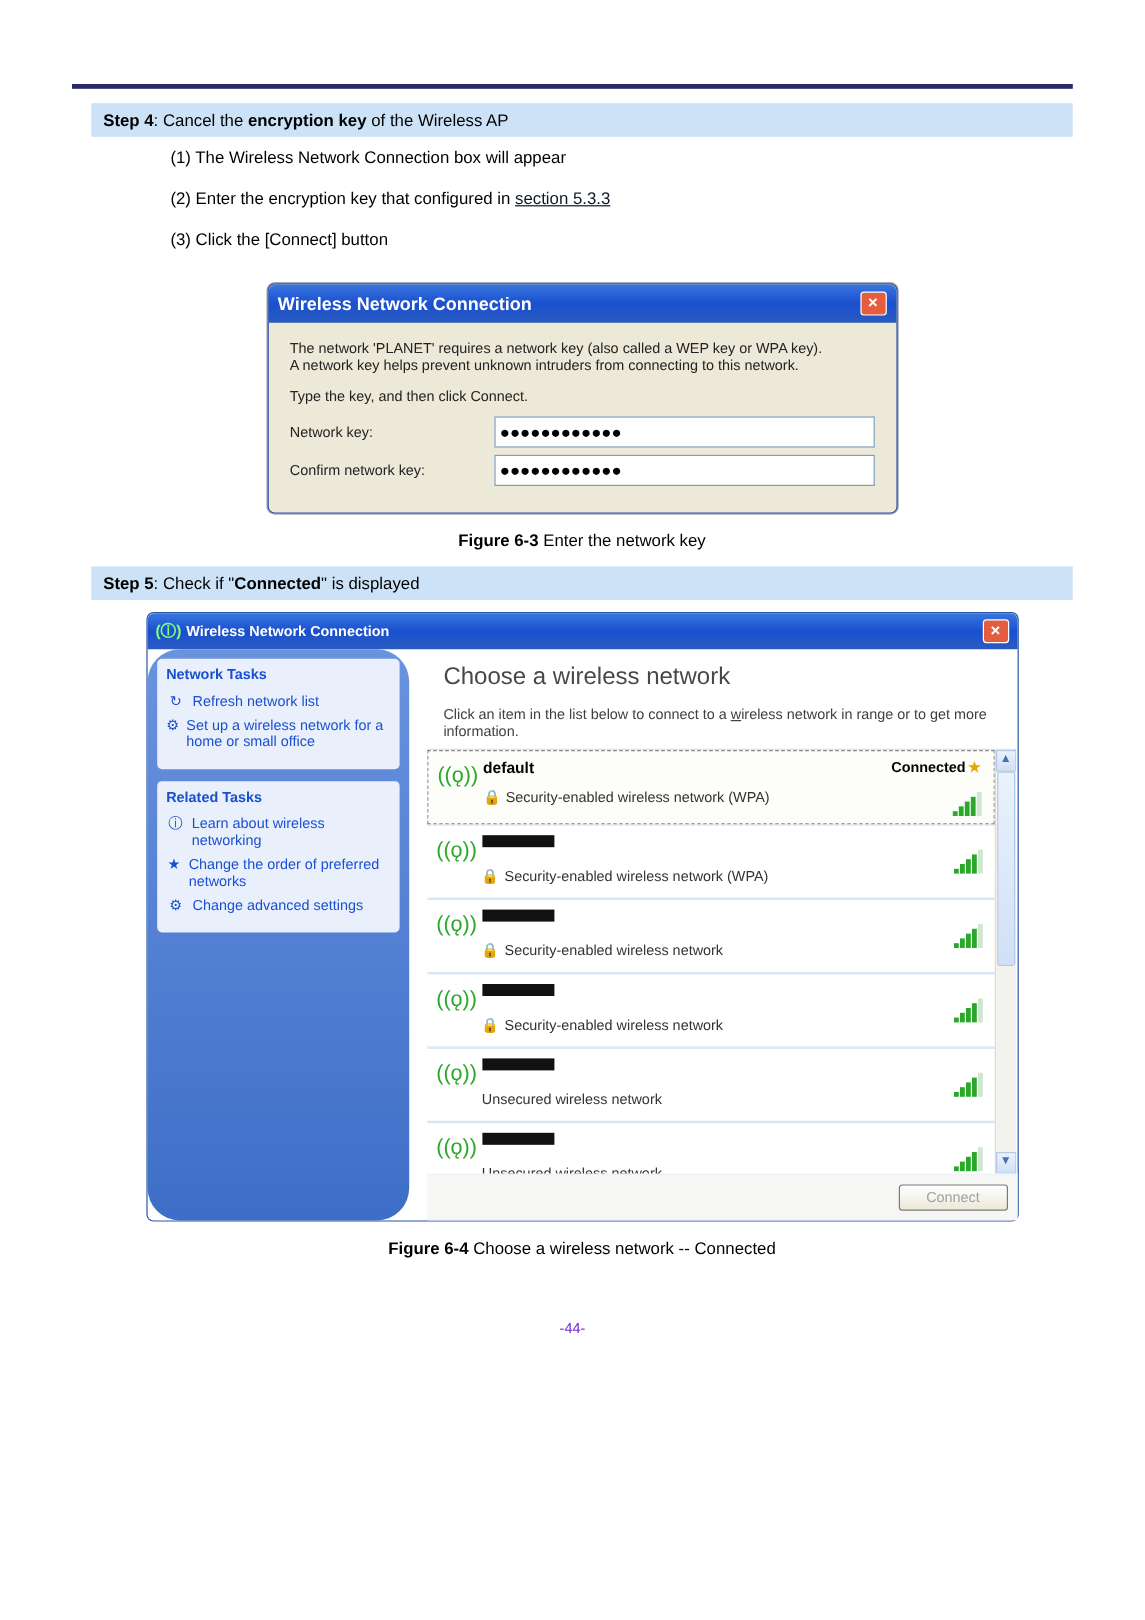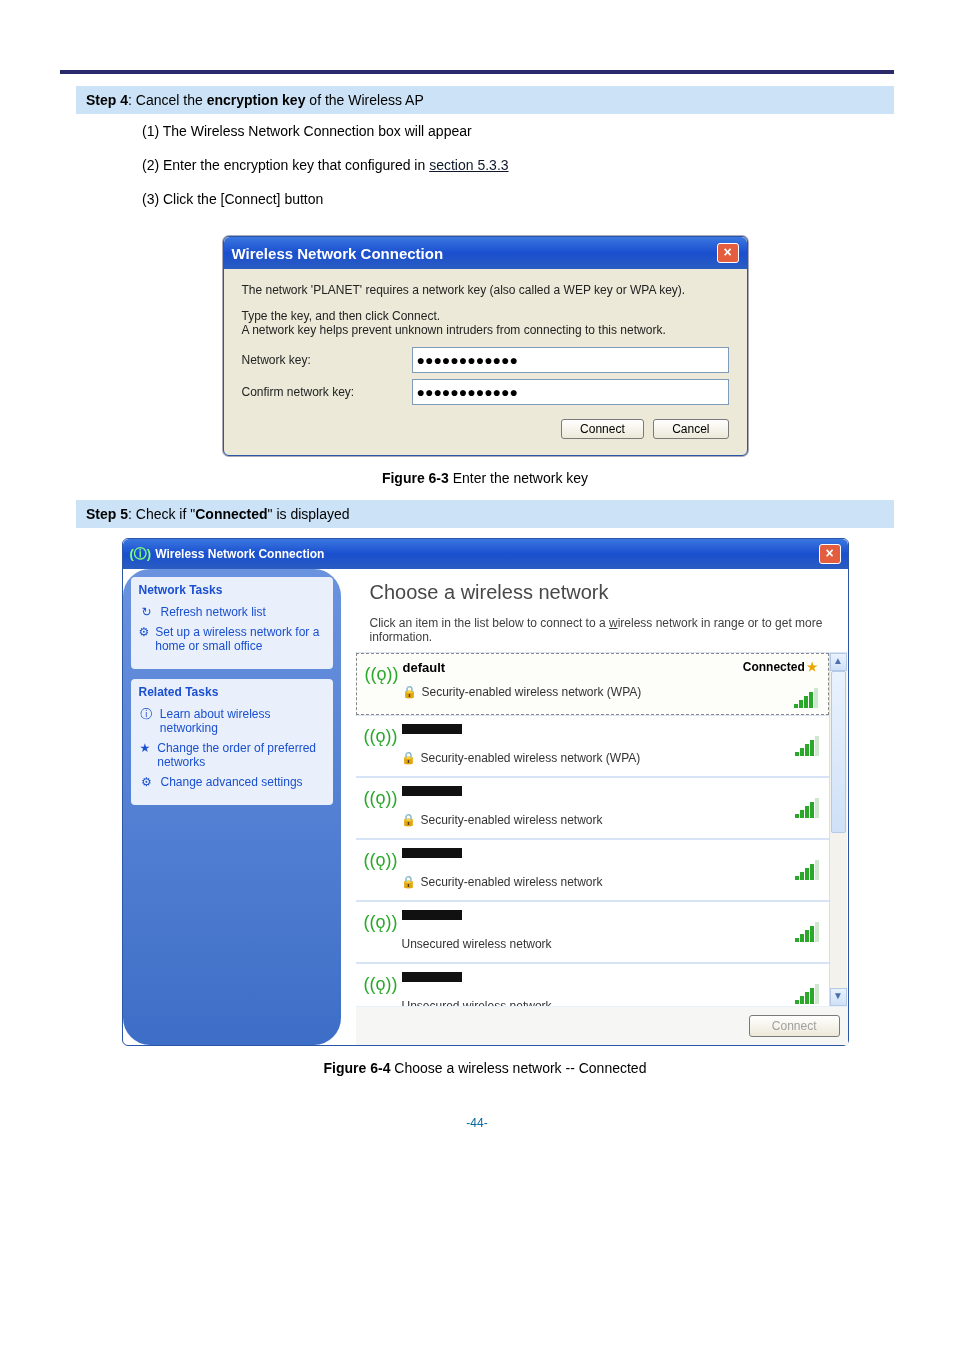--- a/index.html
+++ b/index.html
@@ -172,21 +172,21 @@
     background:#f4f2ec; border-left:1px solid #ddd;
   }
   .scrollbar .sbtn { height:16px; background:linear-gradient(#e9f2fd,#cfe1f7); border:1px solid #b5c8e6; font-size:10px; text-align:center; color:#4a6fae; line-height:14px; cursor:pointer; }
   .scrollbar .thumb { position:absolute; left:1px; right:1px; top:18px; height:160px; background:linear-gradient(#e9f2fd,#cfe1f7); border:1px solid #b5c8e6; border-radius:2px; }
   .scrollbar .sbtn.bot { position:absolute; bottom:0; left:0; right:0; }
   .footer-btn {
     padding: 8px; text-align:right; border-top:1px solid #e9f0fb; background:#f6f6f4;
   }
   .footer-btn .xpbtn { color:#a0a0a0; padding:3px 22px; }
 
-  .page-num { text-align:center; font-size:12px; margin-top:40px; color:#0369a1; }
+  .page-num { text-align:center; font-size:12px; margin-top:52px; color:#6d28d9; }
 </style>
 </head>
 <body>
 
 <div class="page">
   <div class="topbar"></div>
 
   <div class="content-col">
     <div class="step-header">
       <span class="num">Step 4</span><span>: Cancel the </span><span class="em">encryption key</span><span> of the Wireless AP</span>
@@ -197,35 +197,31 @@
         <div class="instr"><span>(3)  Click the [Connect] button</span></div>
       </div>
 
     <div class="dlg1">
       <div class="dlg1-titlebar">
         <span>Wireless Network Connection</span>
         <span class="close-btn">×</span>
       </div>
       <div class="dlg1-body">
         <div>The network 'PLANET' requires a network key (also called a WEP key or WPA key).</div>
+        <div>A network key helps prevent unknown intruders from connecting to this network.</div>
         <div style="margin-top:12px;">Type the key, and then click Connect.</div>
-        <div>A network key helps prevent unknown intruders from connecting to this network.</div>
         <div class="dlg1-form">
           <div class="frow">
             <label><span>Network key:</span></label>
             <input type="text" value="●●●●●●●●●●●●" style="">
           </div>
           <div class="frow">
             <label><span>Confirm network key:</span></label>
             <input type="text" value="●●●●●●●●●●●●" style="">
           </div>
-        </div>
-        <div class="dlg-btns">
-          <button class="xpbtn">Connect</button>
-          <button class="xpbtn">Cancel</button>
         </div>
       </div>
     </div>
 
     <div class="fig-caption">
       <span class="b">Figure 6-3</span><span> Enter the network key</span>
     </div>
 
     <div class="step-header">
       <span class="num">Step 5</span><span>: Check if "</span><span class="em">Connected</span><span>" is displayed</span>

